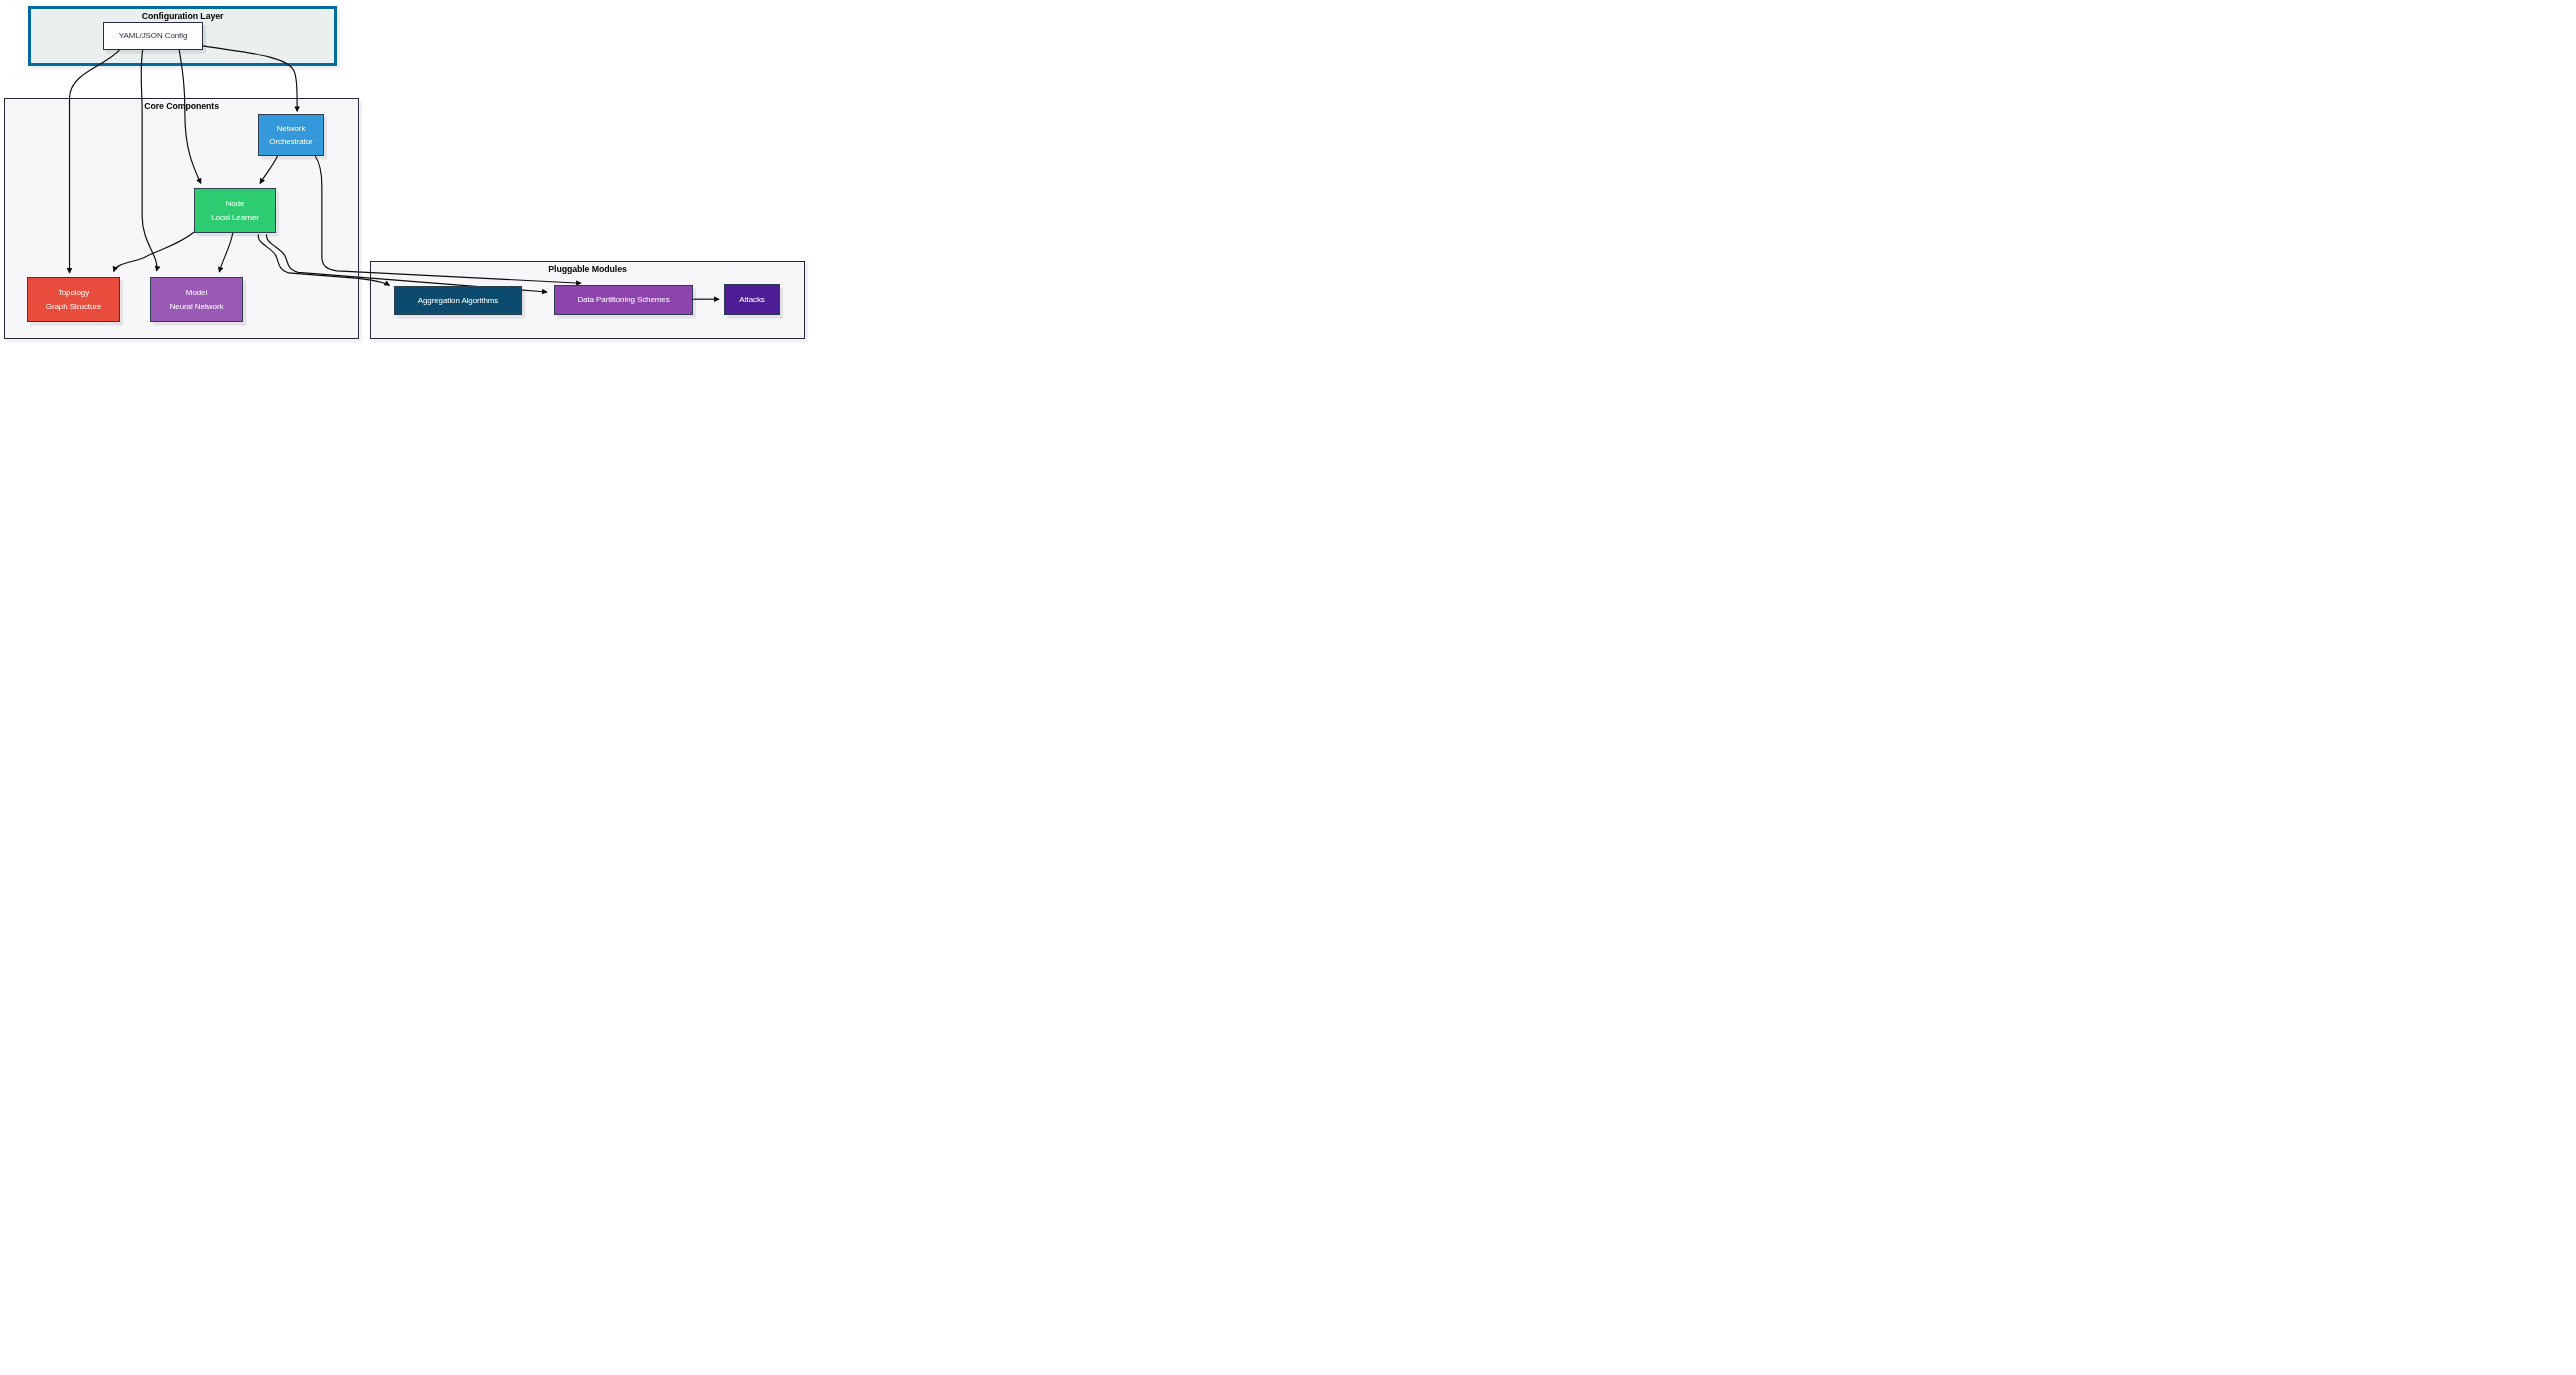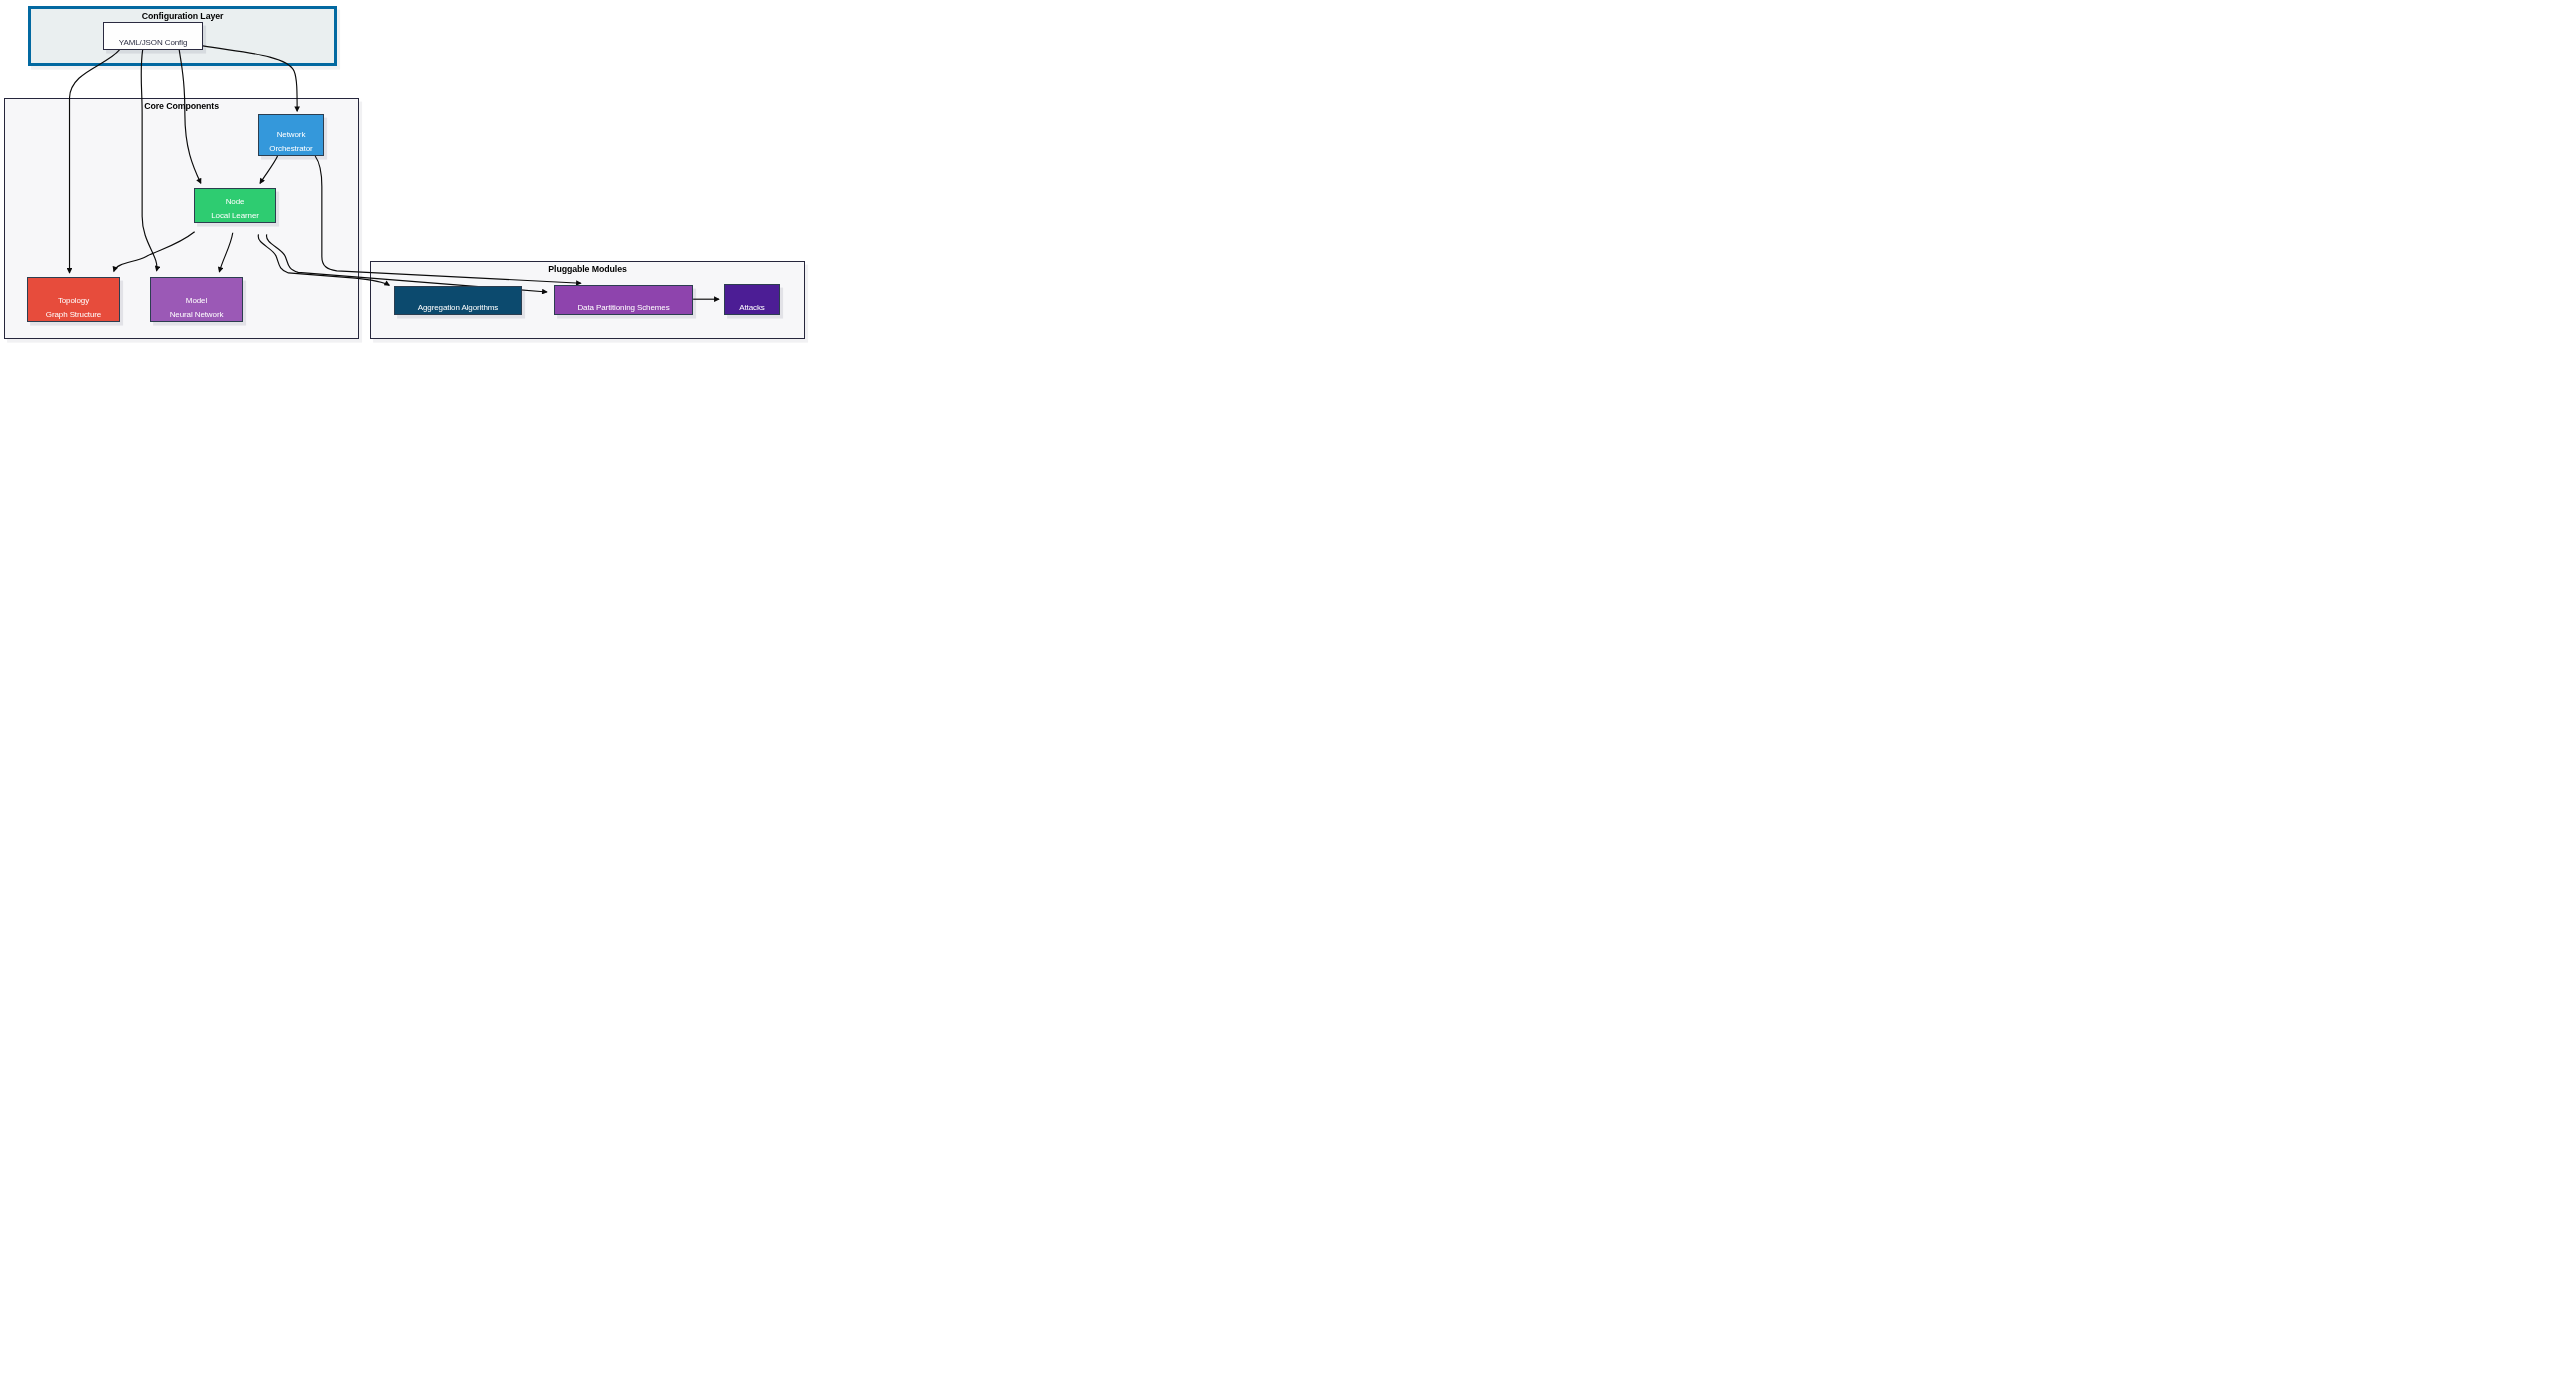--- a/index.html
+++ b/index.html
@@ -27,28 +27,28 @@
     background:#f7f7f9;border:1px solid #26263c;}
 
   
   svg.edges{position:absolute;left:0;top:0;z-index:2;pointer-events:none;}
   svg.edges path.edge{fill:none;stroke:#0b0b0b;stroke-width:2.25px;}
   svg.edges marker path{fill:#0b0b0b;}
 
   
   .node{
     position:absolute;z-index:3;box-sizing:border-box;
-    display:flex;flex-direction:column;align-items:center;justify-content:flex-end;
+    display:flex;flex-direction:column;align-items:center;justify-content:center;
     border:1px solid #2c3e50;color:#ffffff;
     font-size:8px;font-weight:500;letter-spacing:-0.1px;line-height:13.4px;
     text-align:center;box-shadow:3.1px 3.6px 0 rgba(25,25,50,0.09);
   }
   .node-yaml{left:103px;top:22px;width:100px;height:28px;}
   .node-orch{left:258px;top:114px;width:66px;height:42px;}
-  .node-learner{left:194px;top:188px;width:82px;height:35px;}
+  .node-learner{left:194px;top:188px;width:82px;height:45px;}
   .node-topology{left:27px;top:277px;width:93px;height:45px;}
   .node-model{left:150px;top:277px;width:93px;height:45px;}
   .node-agg{left:394px;top:286px;width:128px;height:29px;}
   .node-dps{left:554px;top:285px;width:139px;height:30px;}
   .node-attacks{left:724px;top:284px;width:56px;height:31px;}
 </style>
 </head>
 <body>
 
 <div class="canvas">

